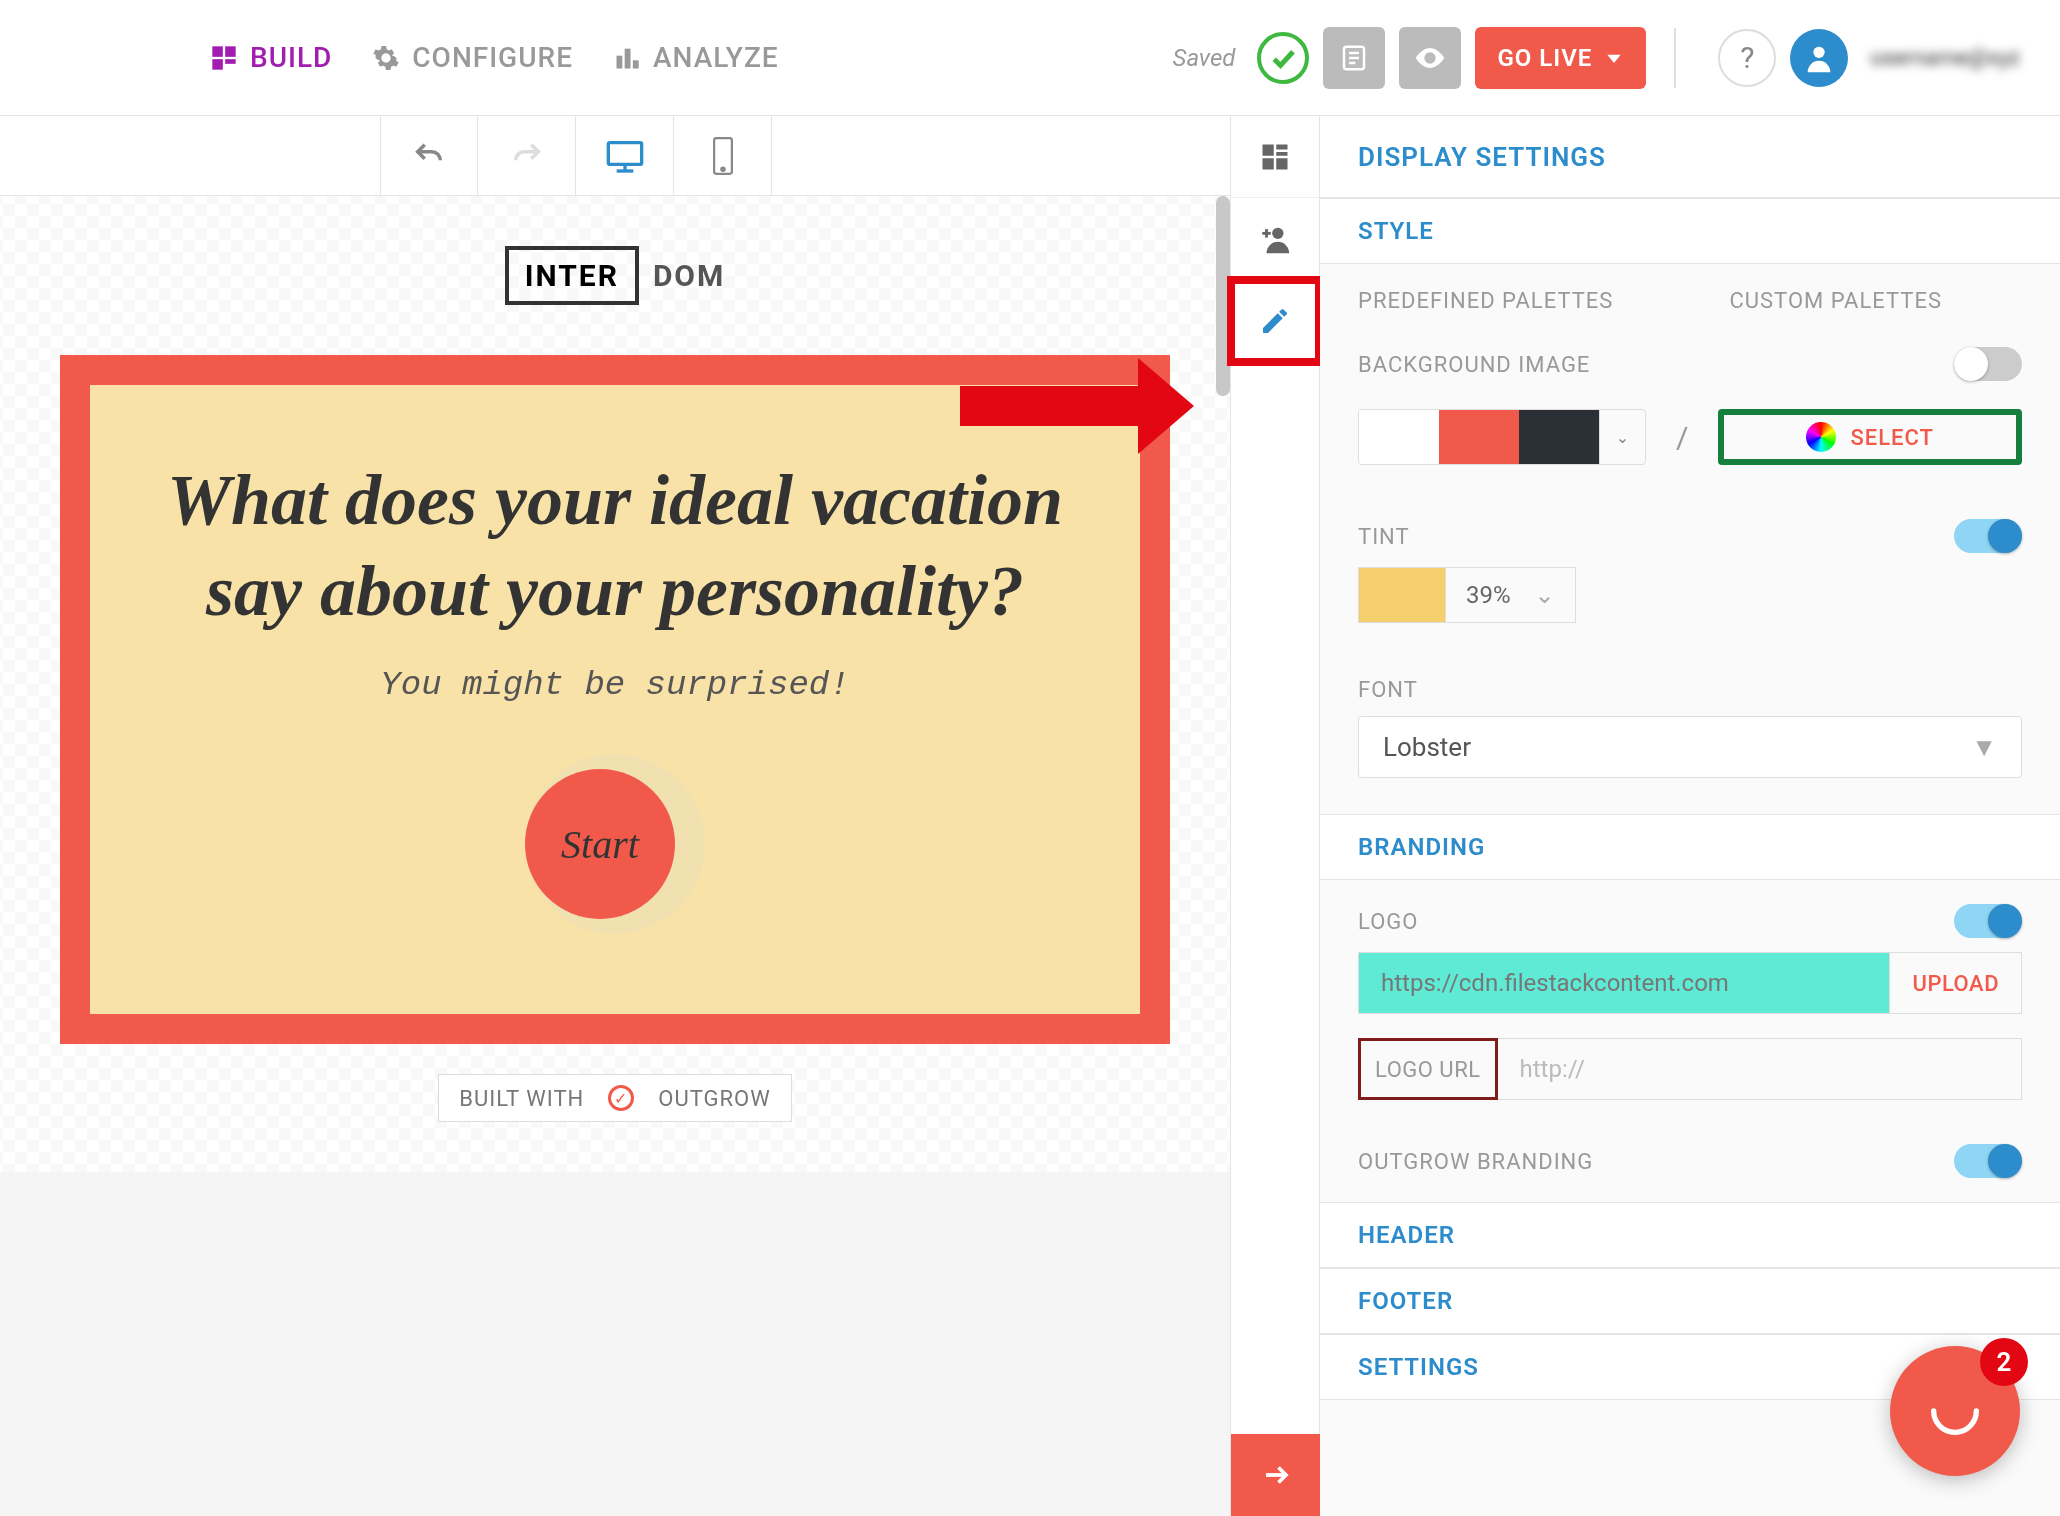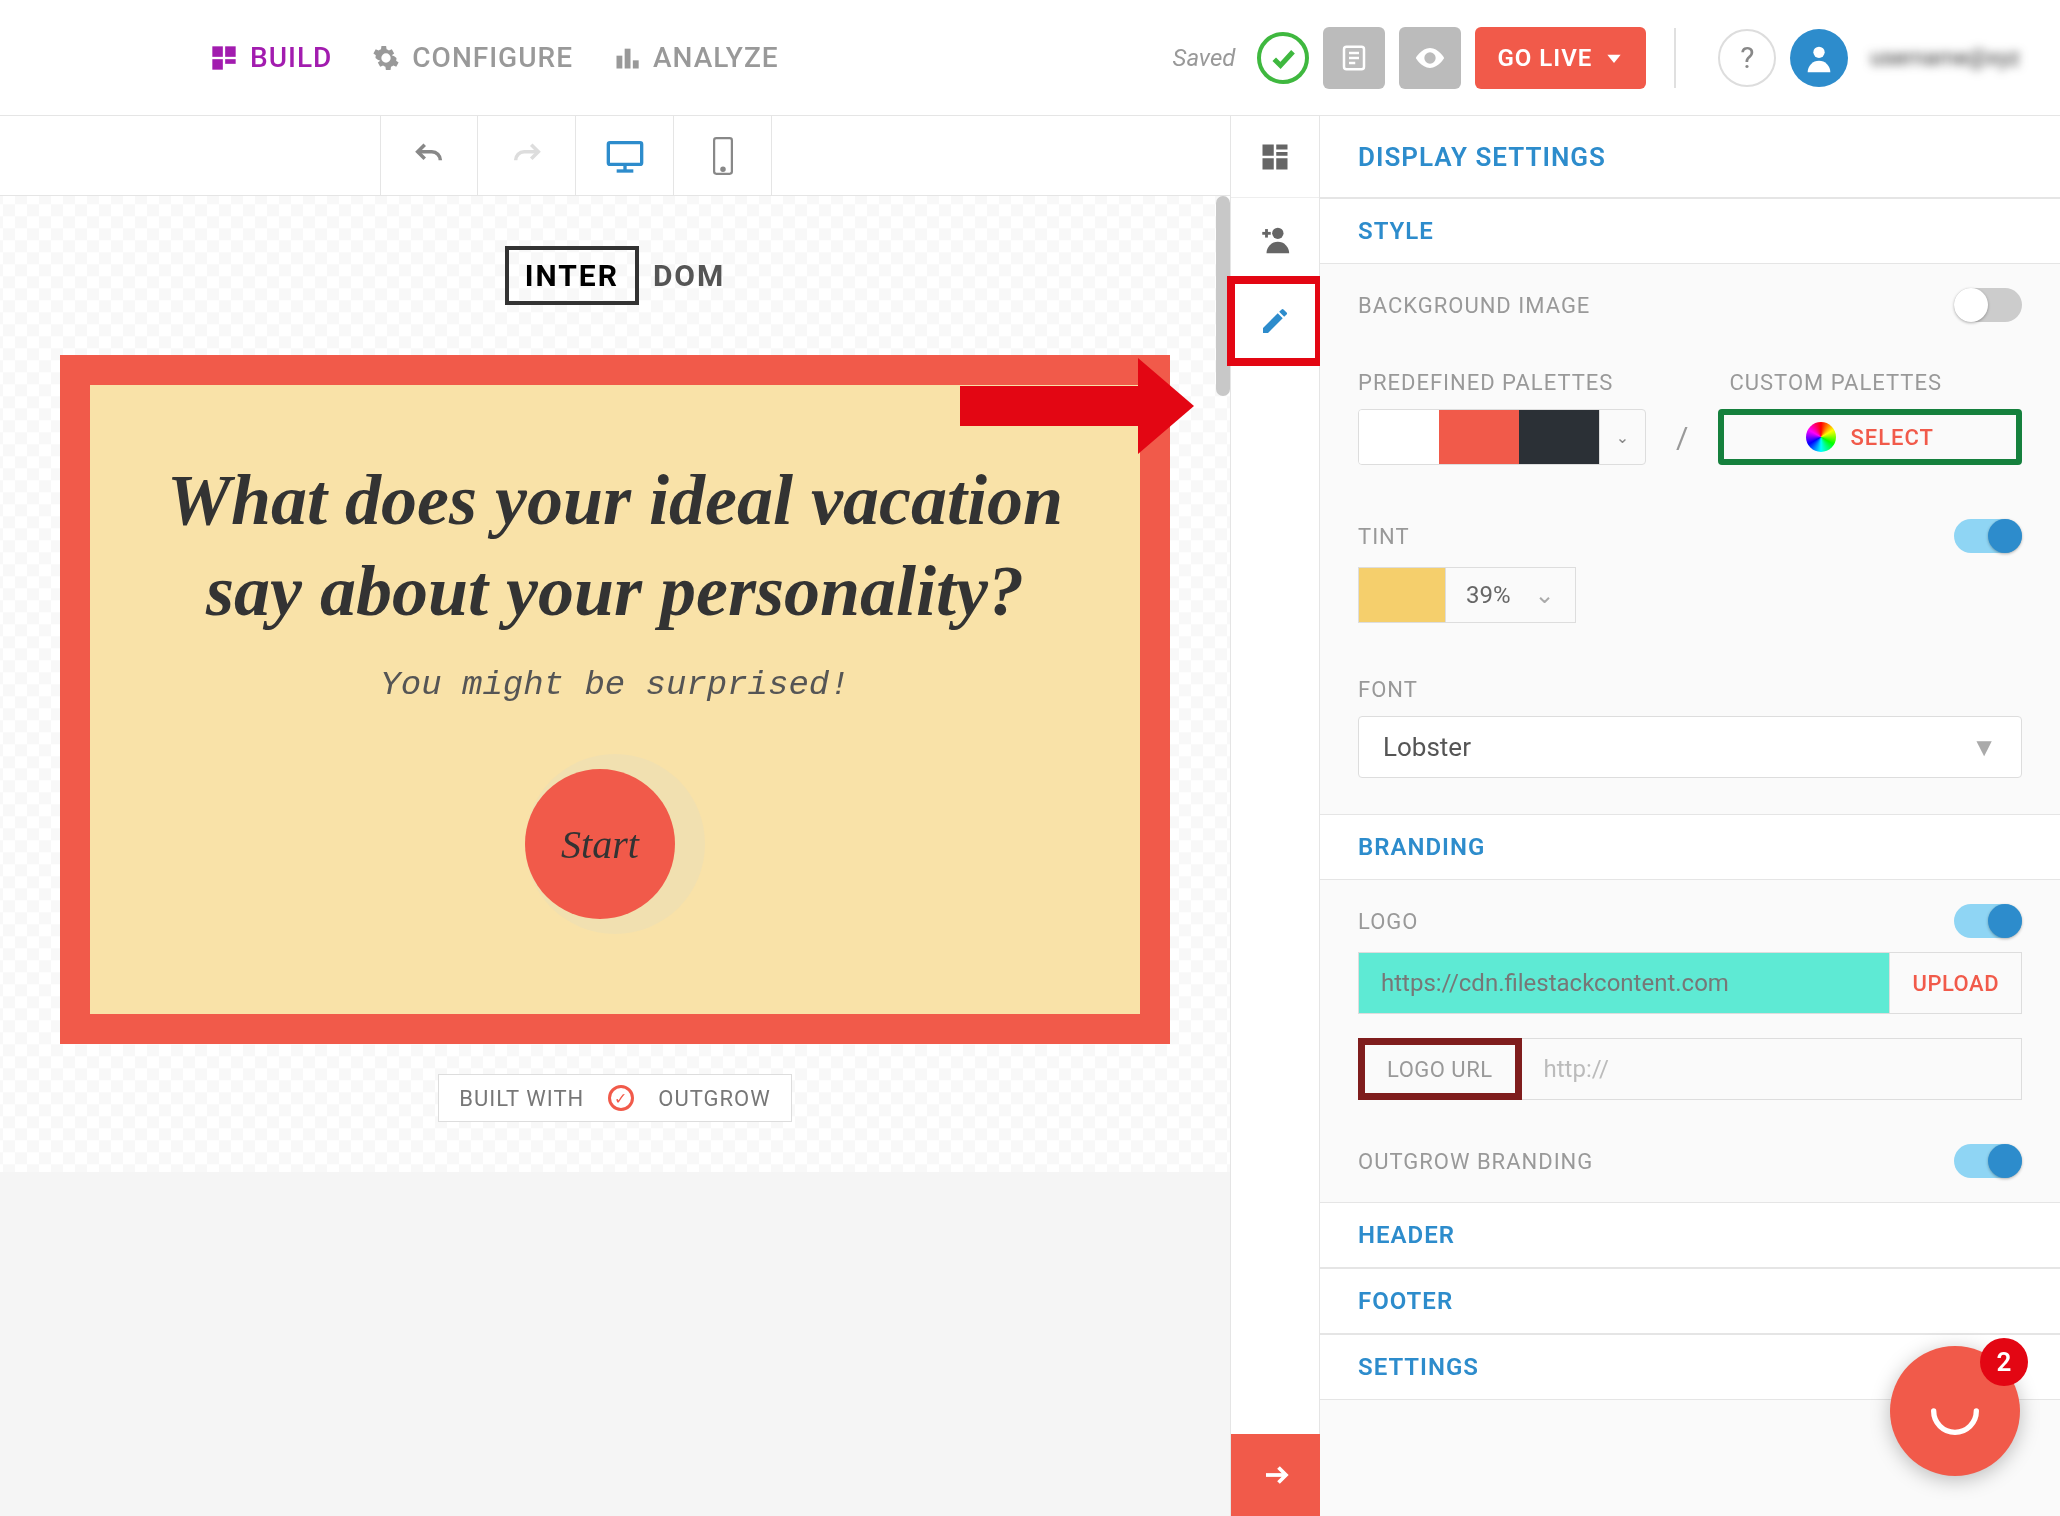--- a/index.html
+++ b/index.html
@@ -61,21 +61,21 @@
 .sel{border:6px solid #15803d;border-radius:4px;height:56px;flex:1;display:flex;align-items:center;justify-content:center;gap:14px;color:#f15a4a;font-size:22px;letter-spacing:1px;font-weight:500}
 .colorwheel{width:30px;height:30px;border-radius:50%;background:conic-gradient(red,yellow,lime,cyan,blue,magenta,red)}
 .tint-row{padding:4px 38px 30px;display:flex;gap:0}
 .tint-sw{width:88px;height:56px;background:#f5cf6c;border:1px solid #ddd}
 .tint-val{height:56px;border:1px solid #ddd;border-left:0;display:flex;align-items:center;padding:0 20px;gap:24px;font-size:24px;color:#666}
 .font-row{padding:4px 38px 36px}
 .dd{border:1px solid #ddd;border-radius:4px;height:62px;background:#fff;display:flex;align-items:center;padding:0 24px;justify-content:space-between;font-size:26px;color:#555}
 .input-row{padding:4px 38px 20px;display:flex;gap:0}
 .inp{height:62px;border:1px solid #ddd;background:#5eead4;padding:0 22px;font-size:24px;color:#777;flex:1;display:flex;align-items:center;overflow:hidden;white-space:nowrap}
 .upload{height:62px;border:1px solid #ddd;border-left:0;padding:0 22px;display:flex;align-items:center;color:#f15a4a;font-size:22px;font-weight:500;letter-spacing:0.5px}
-.url-lbl{height:62px;border:7px solid #7f1d1d;padding:0 22px;display:flex;align-items:center;color:#999;font-size:22px;background:#fafafa;letter-spacing:0.5px}
+.url-lbl{height:62px;border:3px solid #7f1d1d;padding:0 14px;display:flex;align-items:center;color:#999;font-size:22px;background:#fafafa;letter-spacing:0.5px}
 .url-inp{height:62px;border:1px solid #ddd;border-left:0;flex:1;padding:0 22px;font-size:24px;color:#bbb;display:flex;align-items:center}
 .chat{position:absolute;right:40px;bottom:40px;width:130px;height:130px;border-radius:50%;background:#f15a4a;display:flex;align-items:center;justify-content:center;box-shadow:0 4px 20px rgba(0,0,0,.25)}
 .chat-badge{position:absolute;top:-8px;right:-8px;width:48px;height:48px;border-radius:50%;background:#e30613;color:#fff;display:flex;align-items:center;justify-content:center;font-size:26px;font-weight:600}
 .chat svg{width:64px;height:64px}
 </style>
 </head>
 <body>
 
 <div class="top">
   <div class="nav">
@@ -224,27 +224,27 @@
         <svg width="30" height="30" viewBox="0 0 24 24" fill="none" stroke="currentColor" stroke-width="3">
           <line x1="4" y1="12" x2="20" y2="12"></line>
           <polyline points="14 6 20 12 14 18"></polyline>
         </svg>
       </div>
   </div>
 
   <div class="panel">
     <div class="panel-head">DISPLAY SETTINGS</div>
     <div class="section-head">STYLE</div>
+    <div class="row" style="padding-bottom:10px">
+      <span class="lbl">PREDEFINED PALETTES</span>
+      <span class="lbl" style="margin-right:80px">CUSTOM PALETTES</span>
+    </div>
     <div class="row">
       <span class="lbl">BACKGROUND IMAGE</span>
       <div class="tog"></div>
-    </div>
-    <div class="row" style="padding-bottom:10px">
-      <span class="lbl">PREDEFINED PALETTES</span>
-      <span class="lbl" style="margin-right:80px">CUSTOM PALETTES</span>
     </div>
     <div class="pal-row">
       <div class="pal">
         <div class="pal-sw" style="background:#ffffff"></div>
         <div class="pal-sw" style="background:#f15a4a"></div>
         <div class="pal-sw" style="background:#2b3036"></div>
         <div class="pal-dd">⌄</div>
       </div>
       <span class="slash">/</span>
       <div class="sel">

